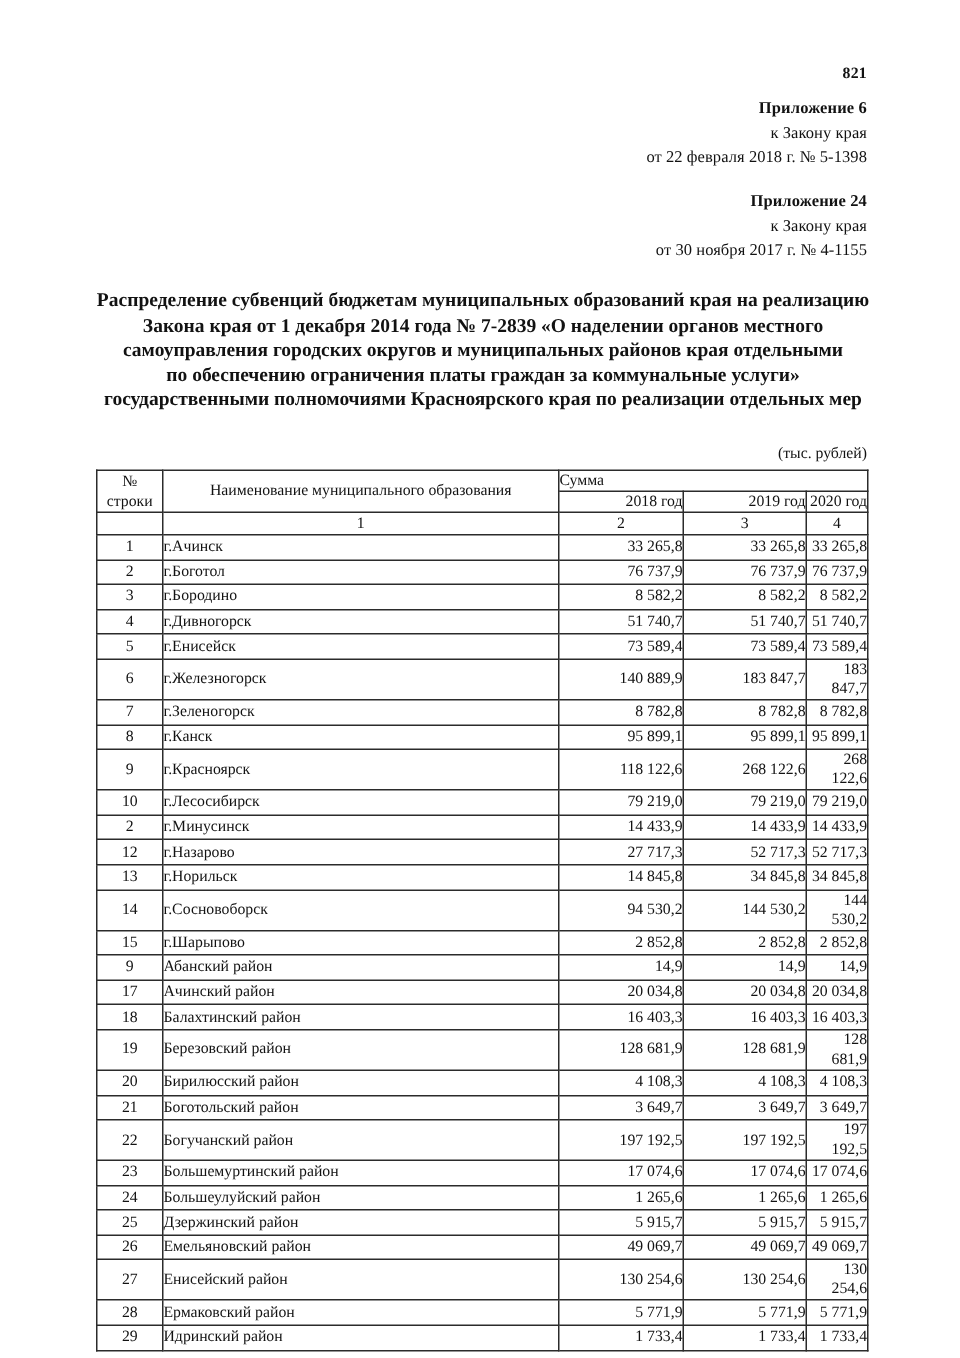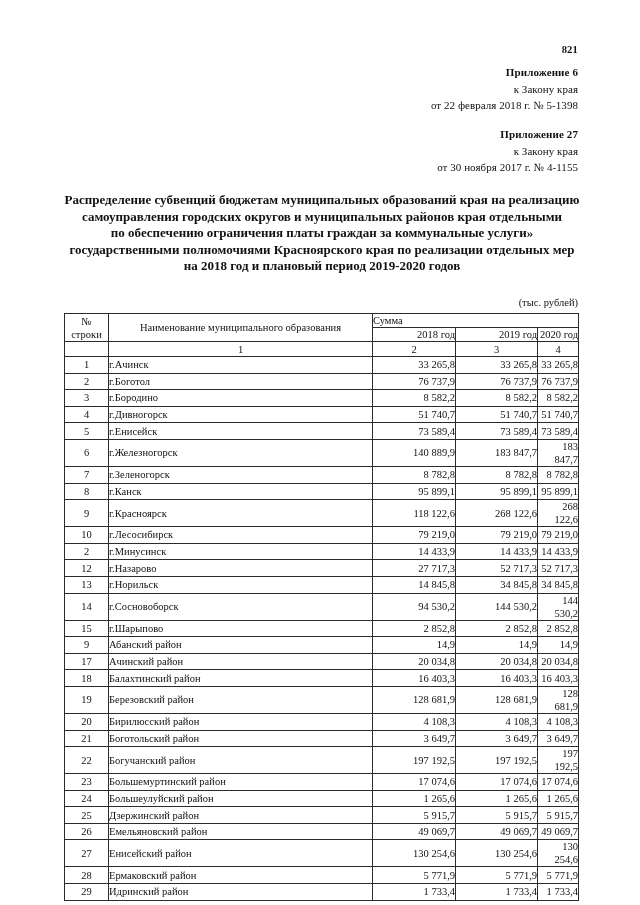--- a/index.html
+++ b/index.html
@@ -133,31 +133,31 @@
 
   <div class="page-number">821</div>
 
   <div class="approval-block first">
     <span class="approval-title">Приложение 6</span>
     <span class="approval-line">к Закону края</span>
     <span class="approval-line">от 22 февраля 2018 г. № 5-1398</span>
   </div>
 
   <div class="approval-block second">
-    <span class="approval-title">Приложение 27</span>
+    <span class="approval-title">Приложение 24</span>
     <span class="approval-line">к Закону края</span>
     <span class="approval-line">от 30 ноября 2017 г. № 4-1155</span>
   </div>
 
   <div class="doc-title">
     <span class="tline">Распределение субвенций бюджетам муниципальных образований края на реализацию</span>
+    <span class="tline">Закона края от 1 декабря 2014 года № 7-2839 «О наделении органов местного</span>
     <span class="tline">самоуправления городских округов и муниципальных районов края отдельными</span>
     <span class="tline">по обеспечению ограничения платы граждан за коммунальные услуги»</span>
     <span class="tline">государственными полномочиями Красноярского края по реализации отдельных мер</span>
-    <span class="tline">на 2018 год и плановый период 2019-2020 годов</span>
   </div>
 
   <div class="units-note">(тыс. рублей)</div>
 
   <div class="table-wrap">
     <table class="grid">
       <colgroup>
         <col class="col-num">
         <col class="col-name">
         <col class="col-y2018">

